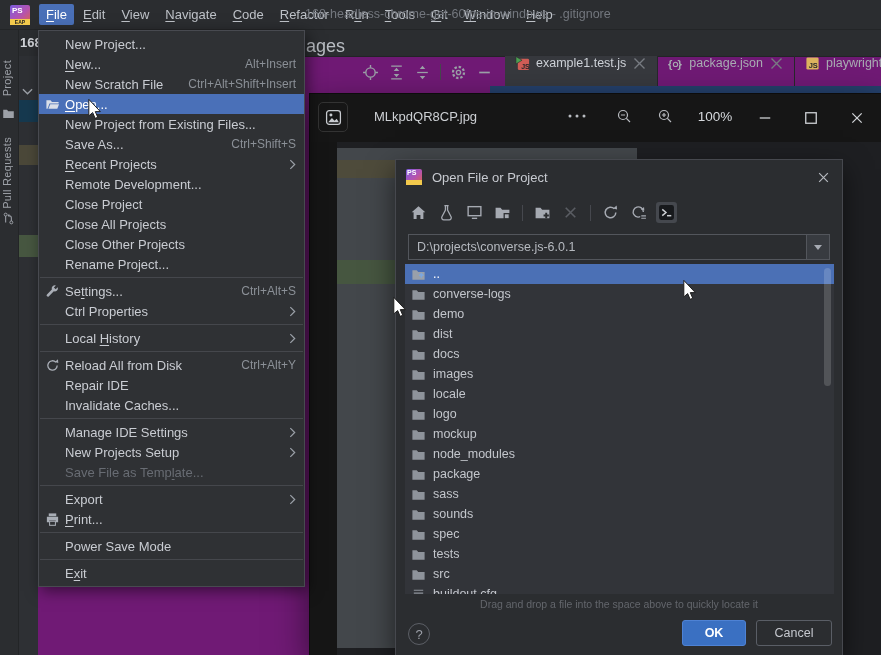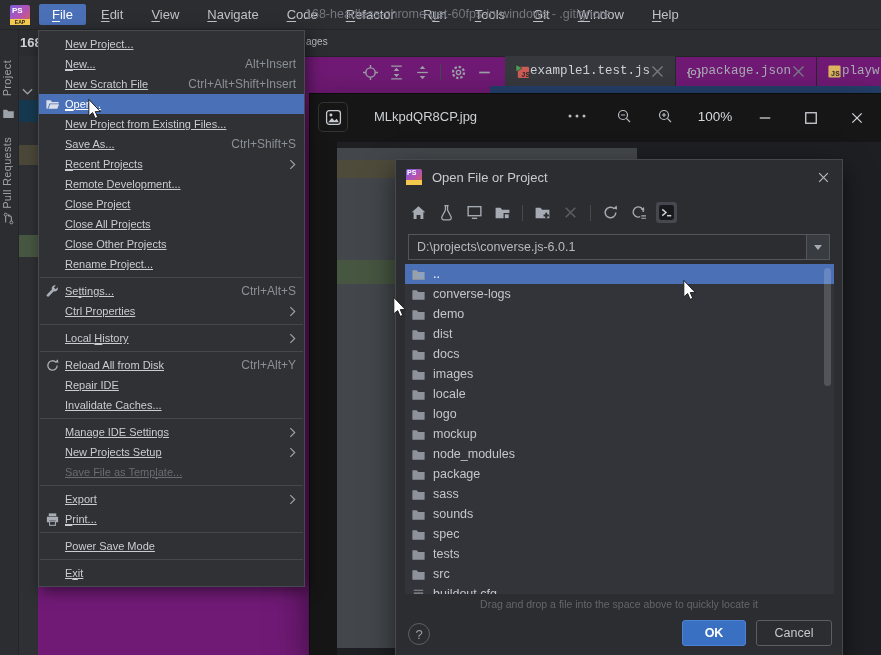--- a/index.html
+++ b/index.html
@@ -9,30 +9,30 @@
   .ic svg{width:100%;height:100%;display:block;}
 
   
   .menubar{position:absolute;left:0;top:0;width:881px;height:29px;background:#2b2d30;
            border-bottom:1px solid #232527;display:flex;align-items:center;z-index:35;}
   .ps-logo{width:20px;height:20px;margin-left:10px;margin-right:8px;position:relative;
            background:linear-gradient(135deg,#7b5ce0 0%,#b653ae 55%,#e0653f 100%);border-radius:2px;}
   .ps-logo .ps-t{position:absolute;left:2px;top:1px;font-size:8px;font-weight:bold;color:#fff;}
   .ps-logo .eap{position:absolute;left:0;bottom:0;width:100%;height:6px;background:#f2c94c;
                 color:#1f1f1f;font-size:5px;font-weight:bold;text-align:center;line-height:6px;}
-  .mb-item{padding:3px 13px;margin:0 1px;font-size:13px;color:#bec2c8;border-radius:2px;}
+  .mb-item{padding:3px 7px;margin:0 1px;font-size:13px;color:#bec2c8;border-radius:2px;}
   .mb-item.active{background:#4a70b8;color:#fff;}
   .mb-item u{text-underline-offset:2px;}
   .win-title{position:absolute;left:305px;top:7px;font-size:12.5px;color:#73777e;white-space:nowrap;}
 
   
   .toolbar-row{position:absolute;left:0;top:29px;width:881px;height:27px;background:#2b2d30;
                border-bottom:1px solid #232527;}
   .project-name{position:absolute;left:20px;top:6px;font-size:13px;font-weight:bold;color:#d3d5da;}
-  .clipped-text{position:absolute;left:306px;top:7px;font-size:10px;color:#b9bdc3;}
+  .clipped-text{position:absolute;left:306px;top:7px;font-size:18px;color:#b9bdc3;}
 
   
   .leftbar{position:absolute;left:0;top:29px;width:18px;height:626px;background:#2b2d30;
            border-right:1px solid #232527;z-index:6;}
   .vlabel{position:absolute;left:1px;writing-mode:vertical-lr;transform:rotate(180deg);
           font-size:11px;color:#9da1a8;letter-spacing:.3px;white-space:nowrap;}
   .lb-ic{position:absolute;left:2px;width:13px;height:13px;color:#9da1a8;}
 
   
   .sliver{position:absolute;left:18px;top:56px;width:20px;height:599px;background:#2e3034;z-index:2;}
@@ -40,35 +40,35 @@
   .sliver .blk{position:absolute;left:0;width:20px;}
 
   
   .panel-icons{position:absolute;left:362px;top:62px;height:20px;display:flex;align-items:center;
                gap:9px;color:#9ca1a8;z-index:3;}
   .panel-icons .ic{width:17px;height:17px;}
   .pi-sep{width:1px;height:16px;background:#46484d;}
 
   
   .tabs{position:absolute;left:505px;top:56px;height:30px;display:flex;z-index:3;}
-  .tab{display:flex;align-items:center;gap:0;padding:0 10px;font-size:12.5px;color:#a9adb3;
-       border-right:1px solid #26282b;white-space:nowrap;font-family:Liberation Mono, monospace;}
+  .tab{display:flex;align-items:flex-start;gap:6px;padding:0 10px;font-size:12.5px;color:#a9adb3;
+       border-right:1px solid #26282b;white-space:nowrap;}
   .tab.active{background:#37393e;color:#ced2d8;}
   .tab .ic{width:15px;height:15px;}
   .tab-close{width:11px;height:11px;color:#787c83;}
   .blue-strip{position:absolute;left:490px;top:86px;width:391px;height:8px;background:#24406b;z-index:4;}
 
   
   .filemenu{position:absolute;left:38px;top:30px;width:267px;background:#2f3134;
             border:1px solid #484a50;box-shadow:3px 4px 14px rgba(0,0,0,.5);z-index:40;
             padding:3px 0;box-sizing:border-box;}
   .mi{height:20px;display:flex;align-items:center;padding:0 8px 0 0;}
   .mi-gutter{width:26px;display:flex;align-items:center;justify-content:center;color:#a9aeb6;}
   .mi-gutter .ic{width:15px;height:15px;}
-  .mi-label{font-size:11px;color:#c9ccd2;white-space:nowrap;text-decoration:underline;}
+  .mi-label{font-size:13px;color:#c9ccd2;white-space:nowrap;}
   .mi-label u{text-underline-offset:2px;}
   .mi-sc{margin-left:auto;font-size:12px;color:#8b9097;white-space:nowrap;}
   .mi-arrow{margin-left:auto;width:7px;height:11px;color:#9ba0a8;}
   .mi.selected{background:#4a70b8;}
   .mi.selected .mi-label{color:#fff;}
   .mi.selected .mi-gutter{color:#d9dee8;}
   .mi.disabled .mi-label{color:#686c73;}
   .mi-sep{height:1px;background:#45474c;margin:3px 1px;}
 
   

